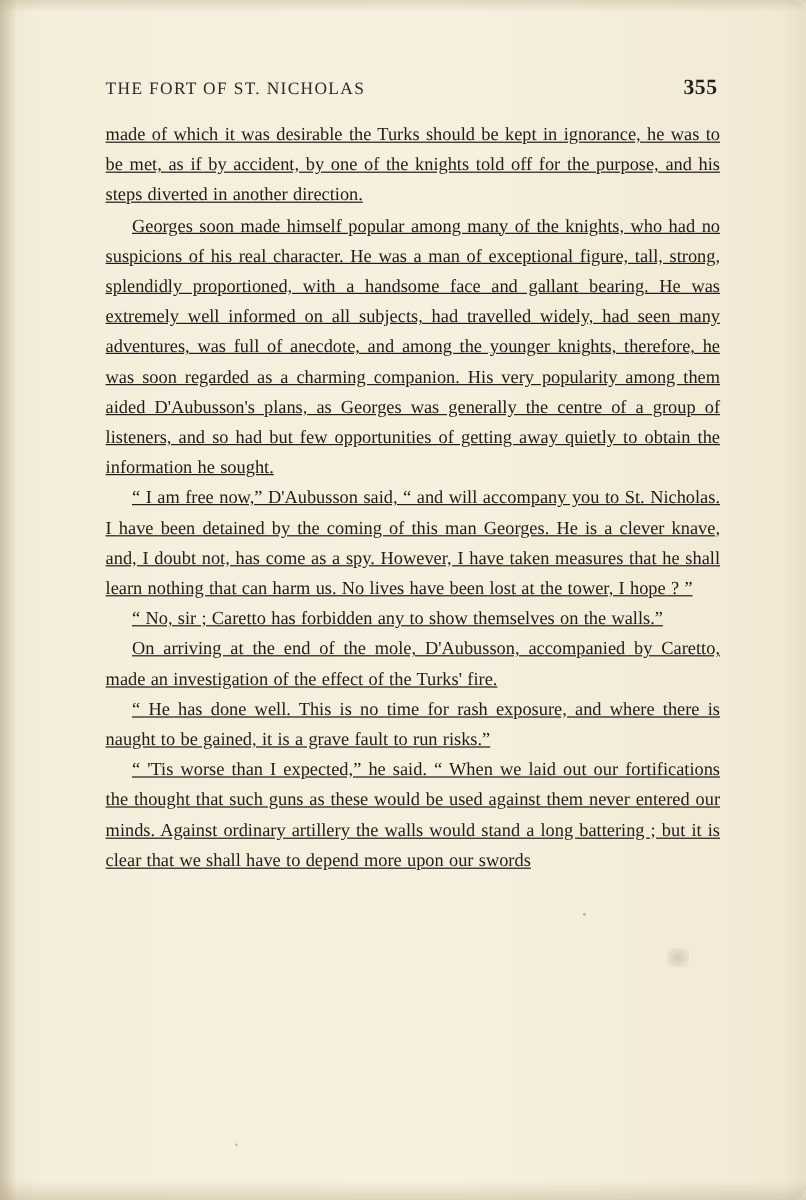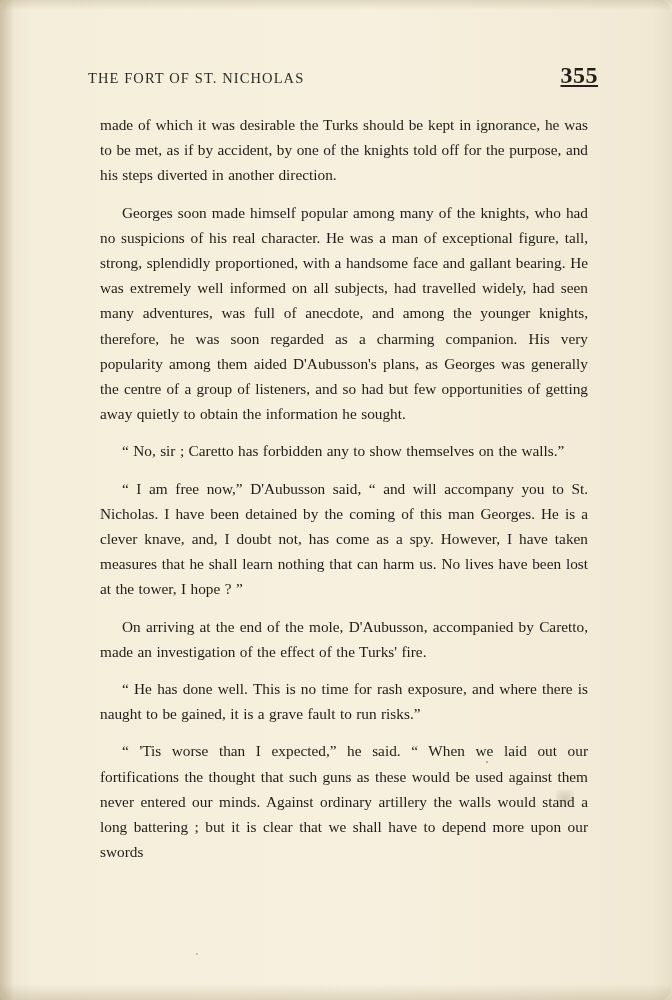--- a/index.html
+++ b/index.html
@@ -58,41 +58,41 @@
     justify-content: space-between;
   }
   .running-head {
     font-variant: small-caps;
     font-size: 14.5px;
     letter-spacing: 1.1px;
     color: #2b2b27;
     white-space: nowrap;
   }
   .folio {
-    font-size: 24px;
+    font-size: 18px;
     color: #241f1a;
     font-weight: 700;
     letter-spacing: 0.5px;
-    text-decoration: underline;
   }
   .body-text {
     position: absolute;
     left: 88px;
     top: 100px;
     width: 512px;
     font-size: 15.3px;
     line-height: 25.2px;
     color: #201c18;
     text-align: justify;
     text-justify: inter-word;
     word-spacing: 0.6px;
   }
   .body-text p {
-    margin: 12px;
+    margin: 0;
     text-indent: 22px;
+    text-decoration: underline;
   }
   .body-text p.noindent {
     text-indent: 0;
   }
   .smudge-a {
     position: absolute;
     left: 556px;
     top: 790px;
     width: 18px;
     height: 16px;
@@ -128,22 +128,22 @@
   <div class="edge-shadow-bottom"></div>
 
   <div class="header">
     <div class="running-head">THE FORT OF ST. NICHOLAS</div>
     <div class="folio">355</div>
   </div>
 
   <div class="body-text">
     <p class="noindent">made of which it was desirable the Turks should be kept in ignorance, he was to be met, as if by accident, by one of the knights told off for the purpose, and his steps diverted in another direction.</p>
     <p>Georges soon made himself popular among many of the knights, who had no suspicions of his real character.  He was a man of exceptional figure, tall, strong, splendidly proportioned, with a handsome face and gallant bearing.  He was extremely well informed on all subjects, had travelled widely, had seen many adventures, was full of anecdote, and among the younger knights, therefore, he was soon regarded as a charming companion.  His very popularity among them aided D'Aubusson's plans, as Georges was generally the centre of a group of listeners, and so had but few opportunities of getting away quietly to obtain the information he sought.</p>
+    <p>“ I am free now,” D'Aubusson said, “ and will accompany you to St. Nicholas.  I have been detained by the coming of this man Georges.  He is a clever knave, and, I doubt not, has come as a spy.  However, I have taken measures that he shall learn nothing that can harm us.  No lives have been lost at the tower, I hope ? ”</p>
     <p>“ No, sir ; Caretto has forbidden any to show themselves on the walls.”</p>
-    <p>“ I am free now,” D'Aubusson said, “ and will accompany you to St. Nicholas.  I have been detained by the coming of this man Georges.  He is a clever knave, and, I doubt not, has come as a spy.  However, I have taken measures that he shall learn nothing that can harm us.  No lives have been lost at the tower, I hope ? ”</p>
     <p>On arriving at the end of the mole, D'Aubusson, accompanied by Caretto, made an investigation of the effect of the Turks' fire.</p>
     <p>“ He has done well.  This is no time for rash exposure, and where there is naught to be gained, it is a grave fault to run risks.”</p>
     <p>“ 'Tis worse than I expected,” he said.  “ When we laid out our fortifications the thought that such guns as these would be used against them never entered our minds.  Against ordinary artillery the walls would stand a long battering ; but it is clear that we shall have to depend more upon our swords</p>
   </div>
 
   <div class="smudge-a"></div>
   <div class="speck1"></div>
   <div class="speck2"></div>
 
 </div>

